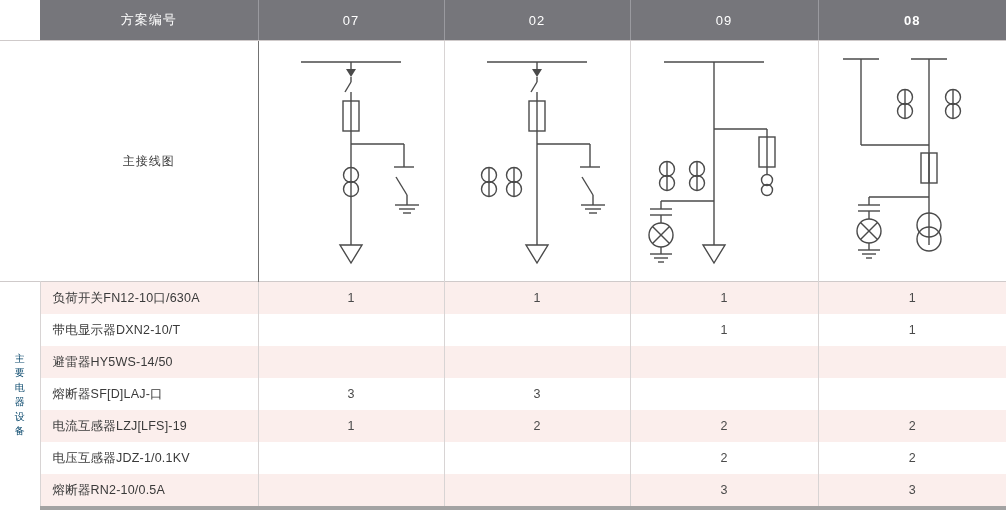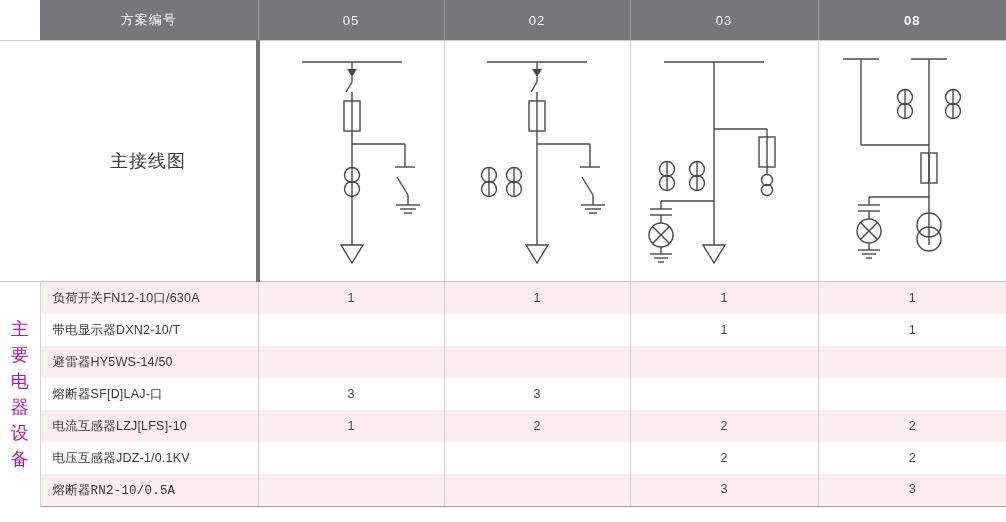--- a/index.html
+++ b/index.html
@@ -43,24 +43,24 @@
   
   .diagram-row td {
     background: #ffffff;
     border-right: 1px solid #d8d4d4;
     vertical-align: middle;
     text-align: center;
     height: 238px;
   }
   .diagram-row td.last { border-right: none; }
   .diagram-row td.rowlabel {
-    font-size: 18px;
+    font-size: 12px;
     color: #3a3a3a;
     letter-spacing: 1px;
-    border-right: 4px solid #737373;
+    border-right: 1px solid #737373;
   }
   .diagram-row td.leadcol {
     border-right: none;
     background: #ffffff;
   }
   .schematic { display: block; margin: 0 auto; }
 
   
   .data-row td {
     height: 30px;
@@ -90,53 +90,53 @@
     width: 40px;
     background: #ffffff !important;
     text-align: center;
     vertical-align: middle;
     border-right: 1px solid #d8d4d4;
     border-top: 1px solid #cfcaca;
     padding: 0;
   }
   .group-label span {
     display: inline-block;
-    font-size: 18px;
+    font-size: 10px;
     line-height: 1.45;
-    color: #a21caf;
+    color: #0c4a6e;
     letter-spacing: 1px;
     width: 1em;
     word-break: break-all;
     white-space: normal;
   }
 
   .sep-top td { border-top: 1px solid #cfcaca; }
-  .tbl-bottom td { border-bottom: 1px solid #a3a3a3; font-family: Liberation Mono, monospace; }
+  .tbl-bottom td { border-bottom: 4px solid #a3a3a3; }
   .hdr-under td { border-bottom: 1px solid #cfcaca; }
 </style>
 </head>
 <body>
 
 <table id="spec-table">
   <colgroup>
     <col style="width:40px">
     <col style="width:218px">
     <col style="width:186px">
     <col style="width:186px">
     <col style="width:188px">
     <col style="width:188px">
   </colgroup>
 
   <tbody>
       <tr class="hdr-under">
     <td class="hdr-cell hdr-blank"></td>
     <td class="hdr-cell">方案编号</td>
-    <td class="hdr-cell">05</td>
+    <td class="hdr-cell">07</td>
     <td class="hdr-cell">02</td>
-    <td class="hdr-cell">03</td>
+    <td class="hdr-cell">09</td>
     <td class="hdr-cell last">08</td>
   </tr>
 
   <tr class="diagram-row">
     <td class="leadcol"></td>
 
     <td class="rowlabel">主接线图</td>
 
     <td>
       <svg class="schematic" width="160" height="225" viewBox="0 0 160 225">
@@ -331,21 +331,21 @@
 
   <tr class="data-row white">
     <td class="item-name">熔断器SF[D]LAJ‑口</td>
     <td class="qty">3</td>
     <td class="qty">3</td>
     <td class="qty"></td>
     <td class="qty last"></td>
   </tr>
 
   <tr class="data-row pink">
-    <td class="item-name">电流互感器LZJ[LFS]‑10</td>
+    <td class="item-name">电流互感器LZJ[LFS]‑19</td>
     <td class="qty">1</td>
     <td class="qty">2</td>
     <td class="qty">2</td>
     <td class="qty last">2</td>
   </tr>
 
   <tr class="data-row white">
     <td class="item-name">电压互感器JDZ‑1/0.1KV</td>
     <td class="qty"></td>
     <td class="qty"></td>

